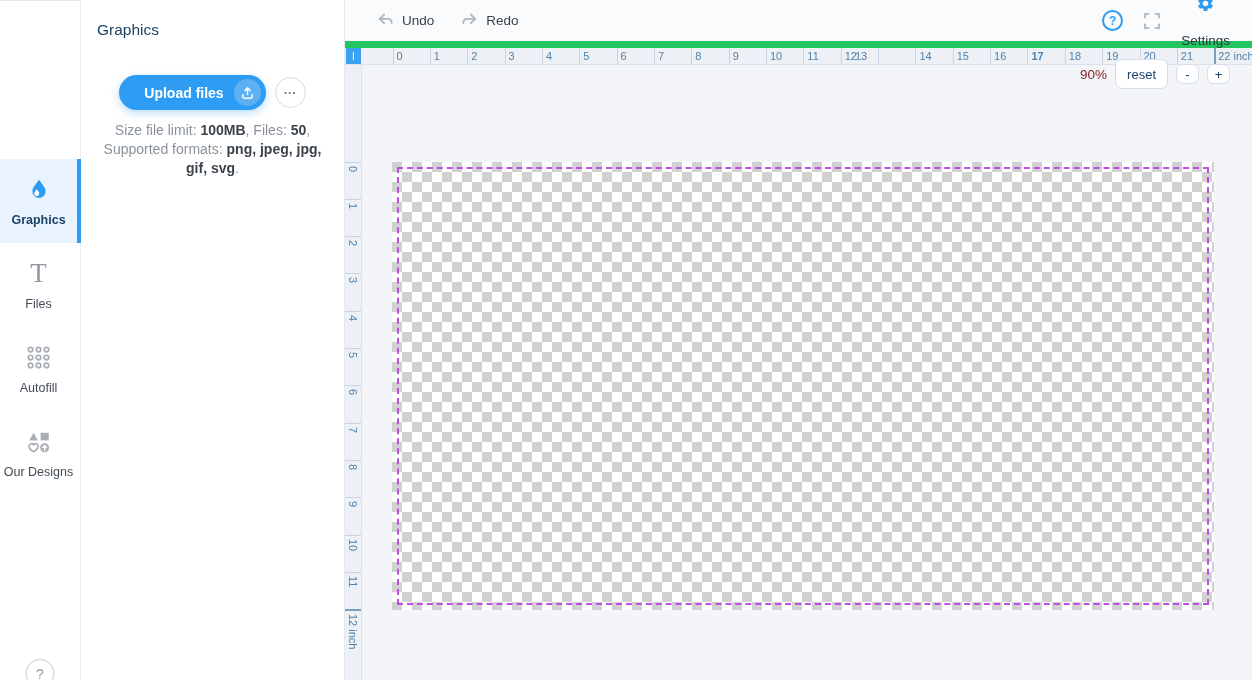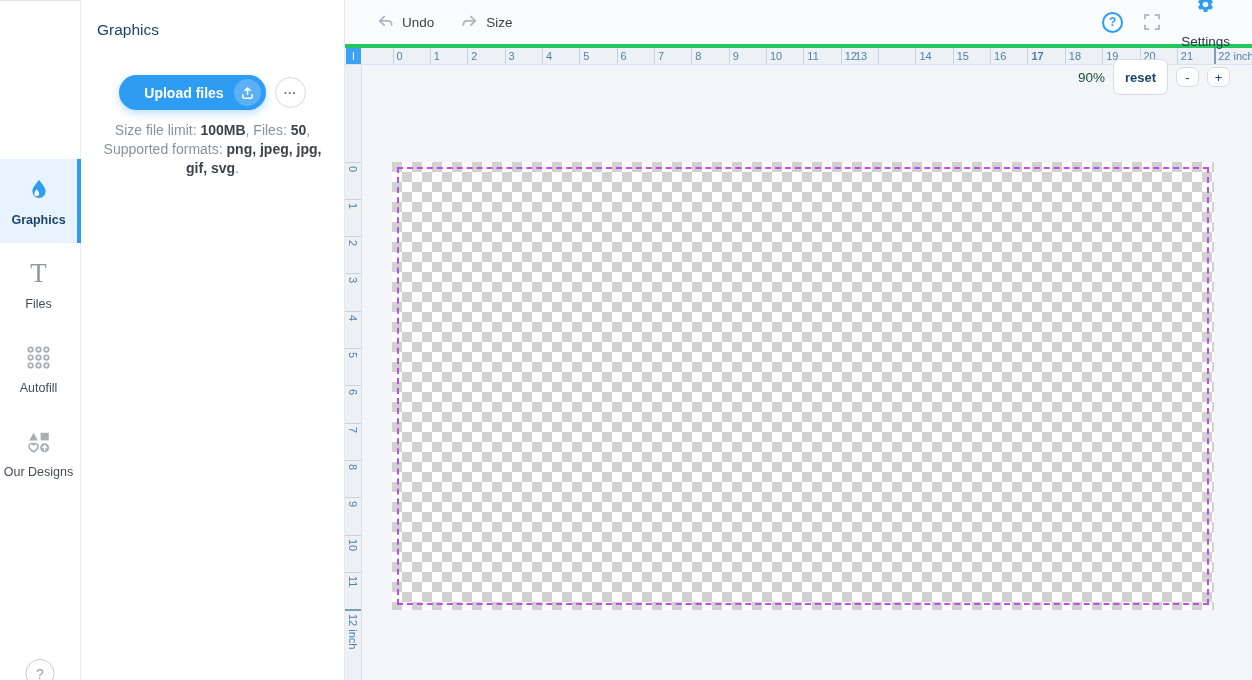--- a/index.html
+++ b/index.html
@@ -39,21 +39,21 @@
               color:#6b7280; font-size:12px; font-weight:bold; letter-spacing:1px; cursor:pointer;
               display:flex; align-items:center; justify-content:center; padding-bottom:6px; }
   .panel-info { margin:11px auto 0; width:218px; text-align:center; font-size:14px;
                 line-height:1.35; color:#8b929c; }
   .panel-info b { color:#3c434c; }
 
   
   .workspace { position:relative; flex:1; height:680px; background:#f3f5f9; overflow:hidden; }
 
   .toolbar { position:absolute; left:0; top:0; right:0; height:48px; background:#fafbfd;
-             border-bottom:4px solid #22c55e; display:flex; align-items:center; z-index:5; }
+             border-bottom:7px solid #22c55e; display:flex; align-items:center; z-index:5; }
   .tb-left { display:flex; align-items:center; gap:26px; margin-left:31px; }
   .tb-btn { display:flex; align-items:center; gap:7px; background:none; border:none; cursor:pointer;
             font-size:13.5px; color:#39434e; font-family:"Liberation Sans", sans-serif; }
   .tb-right { margin-left:auto; margin-right:22px; display:flex; align-items:center; gap:19px; }
   .help-circ { width:21px; height:21px; border-radius:50%; border:2px solid #2f9cf3; color:#2f9cf3;
                font-weight:bold; font-size:12px; display:flex; align-items:center; justify-content:center;
                cursor:pointer; background:none; }
   .icon-btn { background:none; border:none; cursor:pointer; display:flex; align-items:center; gap:20px;
               font-size:13.5px; color:#2b3844; font-family:"Liberation Sans", sans-serif;flex-direction:column; }
 
@@ -68,24 +68,24 @@
 
   .v-ruler { position:absolute; left:0; top:65px; width:17px; bottom:0; background:#edf1f6;
              border-right:1px solid #dbe2ec; z-index:4; overflow:hidden; }
   .vtick { position:absolute; left:0; right:0; height:1px; background:#c7d3e1; }
   .vtick.end { background:#7e9ebd; height:2px; }
   .vnum { position:absolute; left:2px; font-size:11px; color:#4f81ab; writing-mode:vertical-rl;
           white-space:nowrap; }
 
   
   .zoombar { position:absolute; top:59px; right:22px; display:flex; align-items:center; gap:8px; z-index:6; }
-  .zoom-level { font-size:13.5px; color:#14532d; }
+  .zoom-level { font-size:13.5px; color:#7f1d1d; }
   .zbtn { background:#fff; border:1px solid #d4deea; border-radius:7px; color:#1c4468;
           font-size:13px; cursor:pointer; font-family:"Liberation Sans", sans-serif; }
-  .zbtn.reset { height:36px; padding:0 11px;font-weight:bold; }
+  .zbtn.reset { height:30px; padding:0 11px; }
   .zbtn.sq { width:23px; height:20px; }
 
   
   .canvas { position:absolute; left:47px; top:162px; width:822px; height:448px;
             background-image:conic-gradient(#fff 0.25turn, #d1d1d1 0.25turn 0.5turn, #fff 0.5turn 0.75turn, #d1d1d1 0.75turn);
             background-size:20px 20px; z-index:1; }
   .bleed { position:absolute; left:5px; top:5px; right:5px; bottom:5px;
            border:2px dashed #bf4fe3; }
 </style>
 </head>
@@ -170,21 +170,21 @@
             <path d="M8.5 3.8 4 8.3l4.5 4.5" fill="none" stroke="#b0b6bf" stroke-width="2" stroke-linecap="round" stroke-linejoin="round"></path>
             <path d="M4 8.3h8.2c2.6 0 4.3 1.8 4.3 4.4" fill="none" stroke="#b0b6bf" stroke-width="2" stroke-linecap="round"></path>
           </svg>
           <span>Undo</span>
         </button>
         <button class="tb-btn">
           <svg width="19" height="19" viewBox="0 0 20 20" style="transform:scaleX(-1)">
             <path d="M8.5 3.8 4 8.3l4.5 4.5" fill="none" stroke="#b0b6bf" stroke-width="2" stroke-linecap="round" stroke-linejoin="round"></path>
             <path d="M4 8.3h8.2c2.6 0 4.3 1.8 4.3 4.4" fill="none" stroke="#b0b6bf" stroke-width="2" stroke-linecap="round"></path>
           </svg>
-          <span>Size</span>
+          <span>Redo</span>
         </button>
       </div>
       <div class="tb-right">
         <button class="help-circ">?</button>
         <button class="icon-btn">
           <svg width="20" height="20" viewBox="0 0 20 20">
             <path d="M3 7.2V3h4.2M12.8 3H17v4.2M17 12.8V17h-4.2M7.2 17H3v-4.2" fill="none" stroke="#b7bdc6" stroke-width="2"></path>
           </svg>
         </button>
         <button class="icon-btn">

